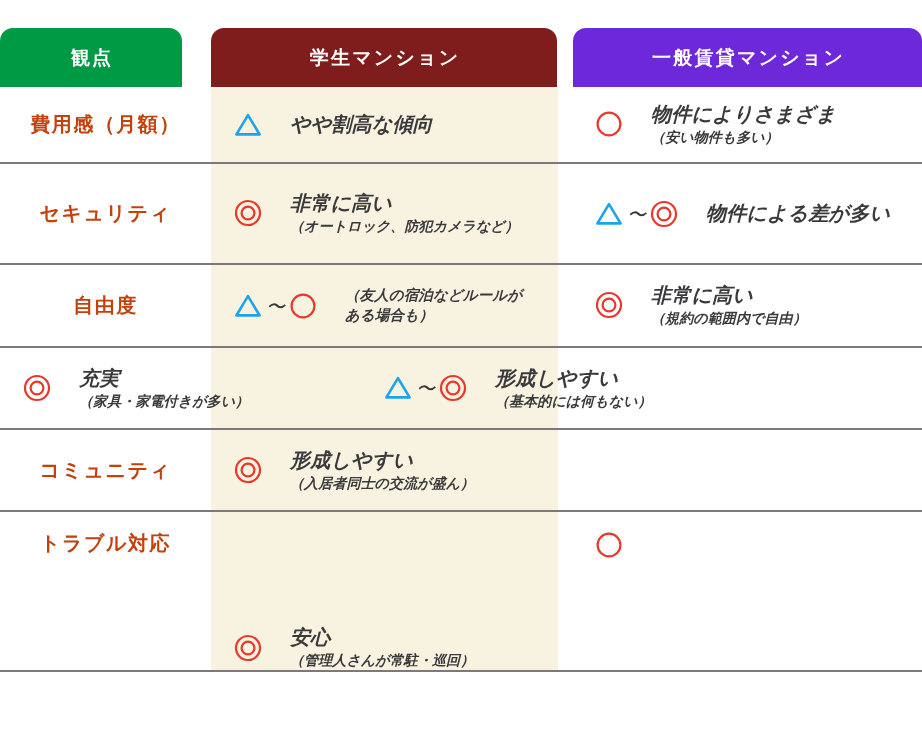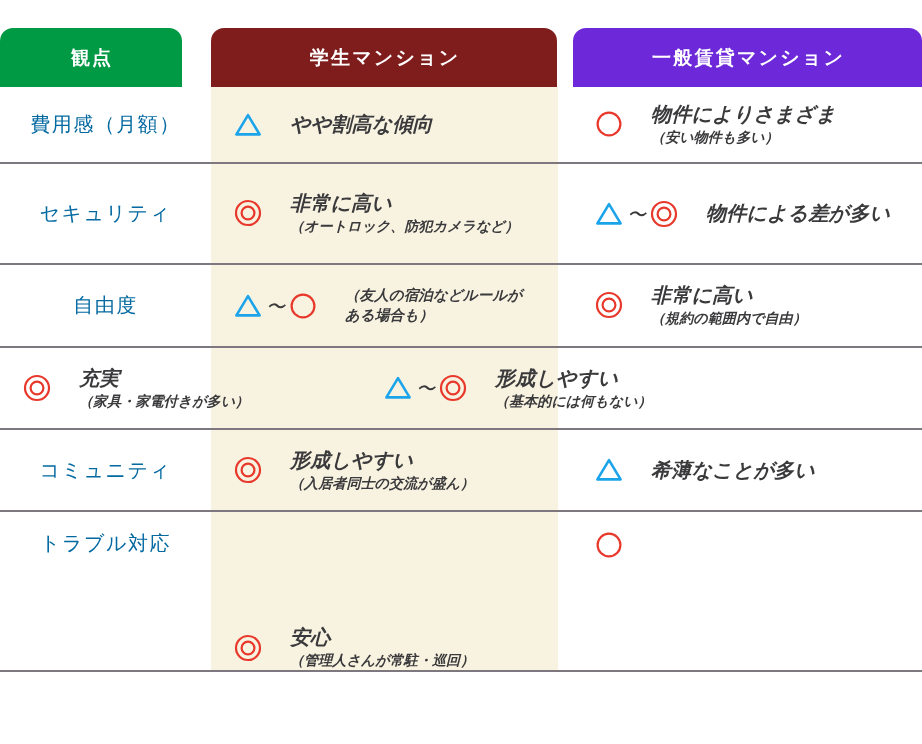--- a/index.html
+++ b/index.html
@@ -84,22 +84,22 @@
     display: flex;
     align-items: center;
   }
   .cell-aspect {
     width: 211px;
     justify-content: center;
     padding: 0 8px;
   }
   .cell-aspect .aspect-label {
     font-size: 20px;
-    font-weight: normal;
-    color: #0369a1;
+    font-weight: bold;
+    color: #c2410c;
     letter-spacing: 1.5px;
     text-align: center;
     white-space: pre;
   }
   .cell-a {
     width: 347px;
     padding-left: 22px;
     padding-right: 10px;
   }
   .cell-b {
@@ -356,34 +356,20 @@
                   <circle cx="15" cy="15" r="6.4" fill="none" stroke="#e8382b" stroke-width="2.2"></circle>
                 </svg>
               </span>
             </div>
             <div class="texts">
               <div class="main-text">形成しやすい</div>
               <div class="sub-text">（入居者同士の交流が盛ん）</div>
             </div>
           </div>
         </div>
-        <div class="cell cell-b">
-          <div class="rating">
-            <div class="symbols">
-              <span class="ico">
-                <svg width="30" height="28" viewBox="0 0 30 28">
-                  <path d="M15 4.2 L26.6 23.4 L3.4 23.4 Z" fill="none" stroke="#1ca4eb" stroke-width="2.6" stroke-linejoin="round"></path>
-                </svg>
-              </span>
-            </div>
-            <div class="texts">
-              <div class="main-text">希薄なことが多い</div>
-            </div>
-          </div>
-        </div>
       </div>
       <div class="row" style="height: 160px;">
         <div class="cell cell-aspect" style="align-items: flex-start; padding-top: 18px;">
           <span class="aspect-label">トラブル対応</span>
         </div>
         <div class="cell cell-a" style="align-items: flex-end; padding-top: 18px;">
           <div class="rating">
             <div class="symbols">
               <span class="ico">
                 <svg width="30" height="30" viewBox="0 0 30 30">

